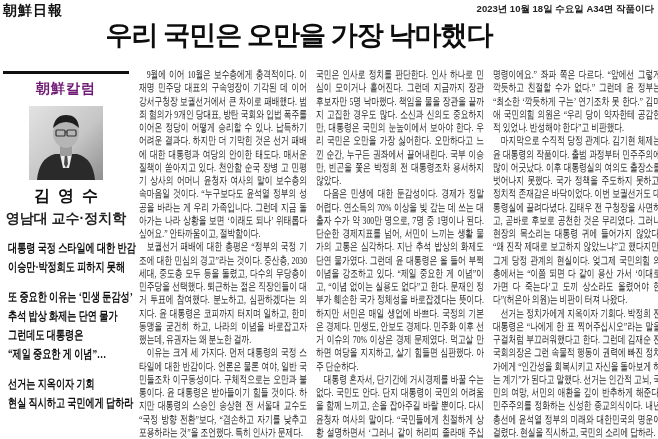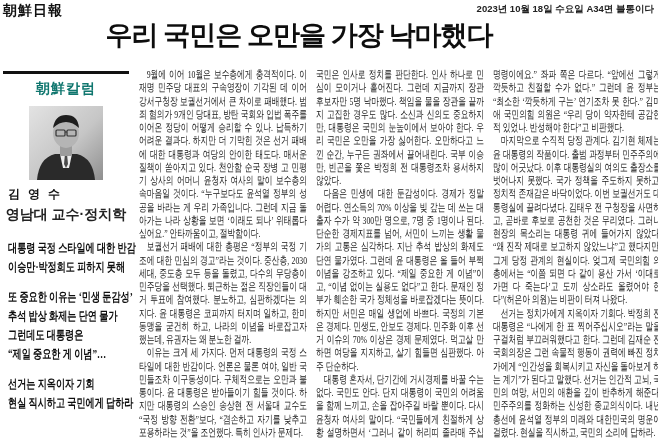--- a/index.html
+++ b/index.html
@@ -22,27 +22,27 @@
     position:absolute;top:17px;left:0;right:60px;text-align:center;
     font-size:27px;font-weight:bold;color:#0d0d0d;letter-spacing:-1px;
     font-family:"Liberation Serif","DejaVu Serif",serif;white-space:nowrap;
   }
   
   .content{position:absolute;top:68px;left:0;right:0;bottom:0;display:flex;}
   
   .sidebar{width:132px;flex:0 0 132px;position:relative;}
   .sidebar-rule{border-top:3px solid #111;margin:3px 3px 0 3px;}
   .column-title{
-    text-align:center;font-size:14px;font-weight:bold;color:#0f766e;
+    text-align:center;font-size:14px;font-weight:bold;color:#701a75;
     margin-top:6px;letter-spacing:1px;
   }
   .photo-wrap{width:74px;height:74px;margin:8px auto 0 auto;overflow:hidden;background:#c9c9c9;}
   .photo-wrap svg{display:block;}
   .author-name{
-    font-size:12px;font-weight:bold;color:#111;
+    text-align:center;font-size:16px;font-weight:bold;color:#111;
     letter-spacing:8px;margin-top:6px;text-indent:8px;
   }
   .affiliation{
     text-align:center;font-size:14px;font-weight:bold;color:#222;margin-top:3px;
     font-family:"Liberation Sans","DejaVu Sans",sans-serif;
   }
   .standfirst{position:absolute;top:171px;left:8px;width:124px;}
   .sf-inner{
     width:170px;transform:scaleX(0.73);transform-origin:0 0;
     font-size:12.5px;font-weight:bold;line-height:19px;color:#0f0f0f;
@@ -59,21 +59,21 @@
   .col-inner p{margin:0;text-indent:11px;}
   .col-inner p.cont{text-indent:0;}
 </style>
 </head>
 <body>
 
 <div class="page">
 
   <div class="header">
     <div class="brand">朝鮮日報</div>
-    <div class="dateline">2023년 10월 18일 수요일 A34면 불통이다</div>
+    <div class="dateline">2023년 10월 18일 수요일 A34면 작품이다</div>
   </div>
 
   <div class="headline">우리 국민은 오만을 가장 낙마했다</div>
 
   <div class="content">
 
     <div class="sidebar">
       <div class="sidebar-rule"></div>
       <div class="column-title">朝鮮칼럼</div>
 

